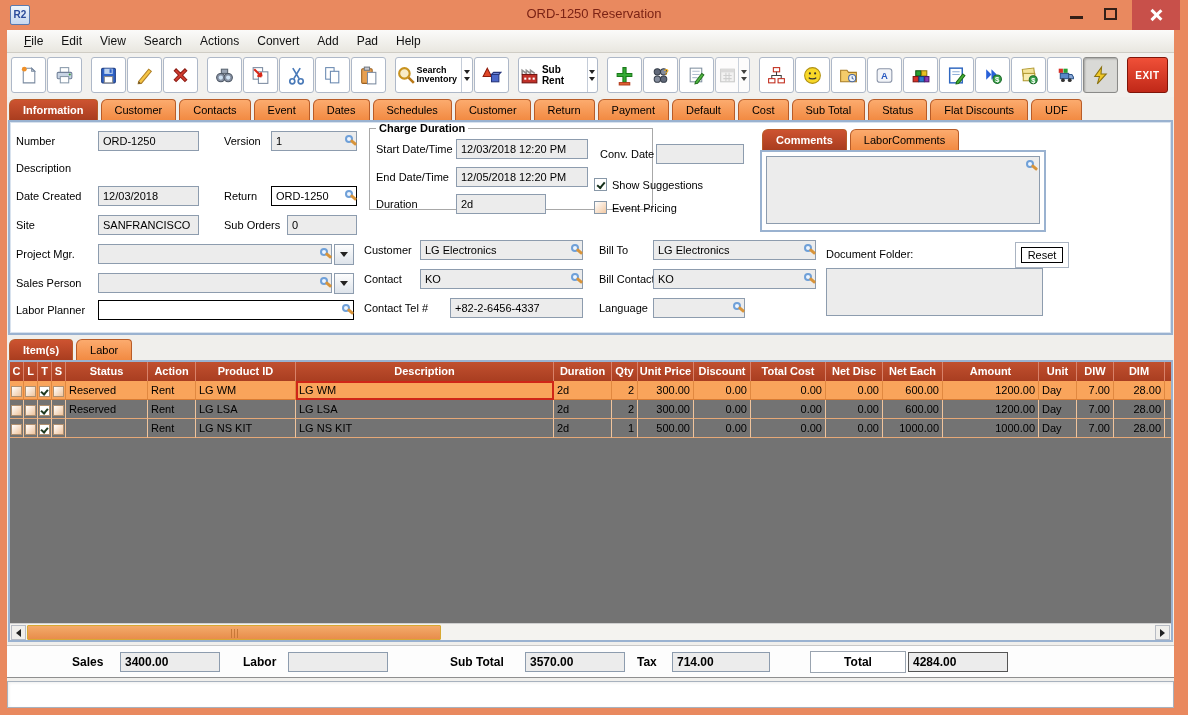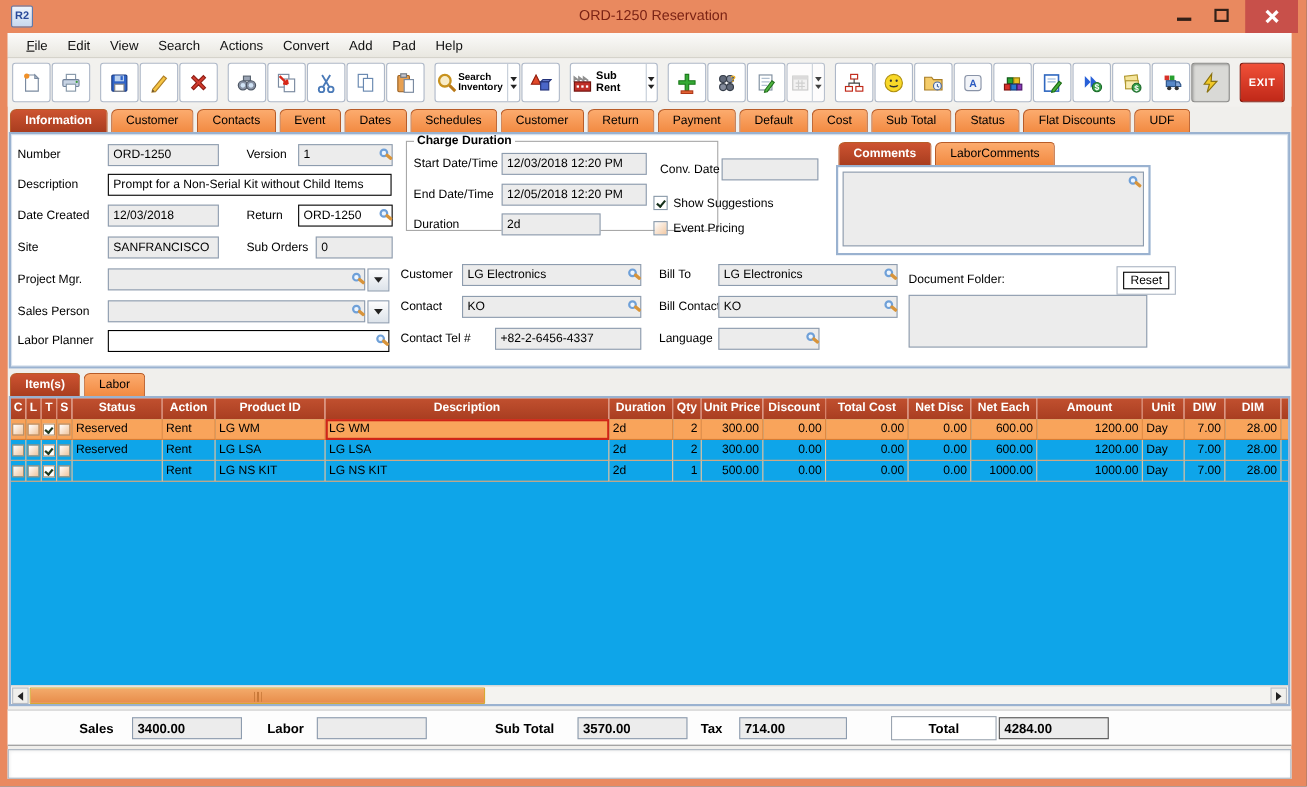--- a/index.html
+++ b/index.html
@@ -101,21 +101,21 @@
   #docfolder-text { position:absolute; left:816px; top:146px; width:217px; height:48px; background:#ececec; border:1px solid #8d9cae; }
 
   
   #item-tabs { left:2px; top:308px; right:0; height:22px; }
 
   
   #grid-header { position:absolute; left:0; top:0; height:19px; white-space:nowrap; }
   .gh { display:inline-block; height:19px; line-height:19px; text-align:center; font-size:11px; font-weight:bold;
         color:#fff; background:linear-gradient(#c1502f,#a93e21); border-right:1px solid #d8826a; overflow:hidden;
         vertical-align:top; }
-  #grid-body { position:absolute; left:0; top:19px; right:0; bottom:17px; background:#0ea5e9; overflow:hidden;text-decoration:underline; }
+  #grid-body { position:absolute; left:0; top:19px; right:0; bottom:17px; background:#737373; overflow:hidden;text-decoration:underline; }
   .grow { height:19px; white-space:nowrap; }
   .gc { display:inline-block; height:19px; line-height:18px; font-size:11px; color:#000; padding:0 3px;
         border-right:1px solid #f0c49c; border-bottom:1px solid #e5a877; overflow:hidden; vertical-align:top; }
   .grow.selected .gc { background:#f9a45b; border-right-color:#e08840; border-bottom-color:#d87c34; }
   .gc.num { text-align:right; }
   .gc.ck { text-align:center; padding:0; }
   .gc.desc-hl { outline:2px solid #cf2518; outline-offset:-2px; }
 
   
   #hscroll { position:absolute; left:0; right:0; bottom:0; height:17px; background:#f4f3f0; border-top:1px solid #cfcfcf; }
@@ -472,21 +472,20 @@
 
       <span class="lbl" style="left:6px;top:13px">Number</span>
       <input class="fld f-gray" style="left: 88px; top: 9px; width: 101px;" readonly="" value="ORD-1250">
       <span class="lbl" style="left:214px;top:13px">Version</span>
       <span class="fieldwrap" style="left:261px;top:9px;width:86px">
         <input class="fld f-gray" readonly="" value="1" style="">
         <span class="mag"></span>
       </span>
 
       <span class="lbl" style="left:6px;top:40px">Description</span>
-      <input class="fld f-white" style="left: 88px; top: 36px; width: 258px;" value="Prompt for a Non-Serial Kit without Child Items">
 
       <span class="lbl" style="left:6px;top:68px">Date Created</span>
       <input class="fld f-gray" style="left: 88px; top: 64px; width: 101px;" readonly="" value="12/03/2018">
       <span class="lbl" style="left:214px;top:68px">Return</span>
       <span class="fieldwrap" style="left:261px;top:64px;width:86px">
         <input class="fld f-white" value="ORD-1250" style="">
         <span class="mag"></span>
       </span>
 
       <span class="lbl" style="left:6px;top:97px">Site</span>

